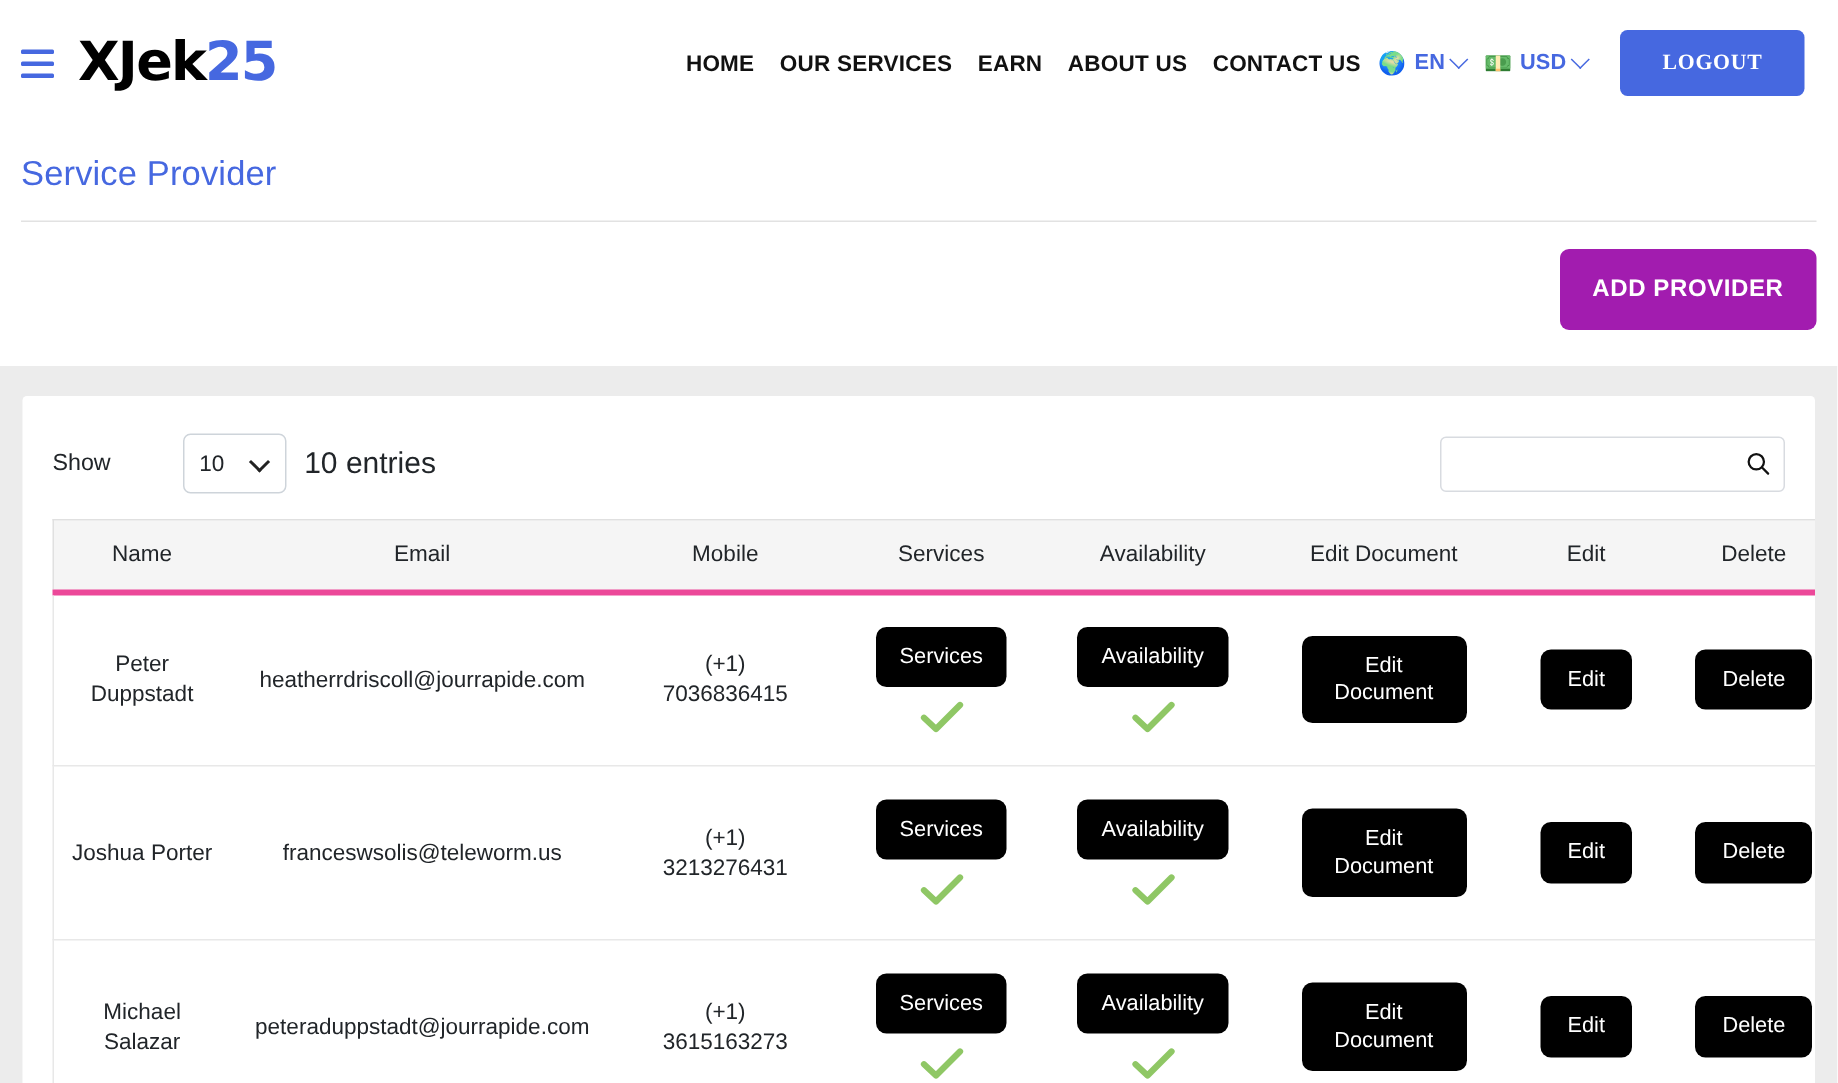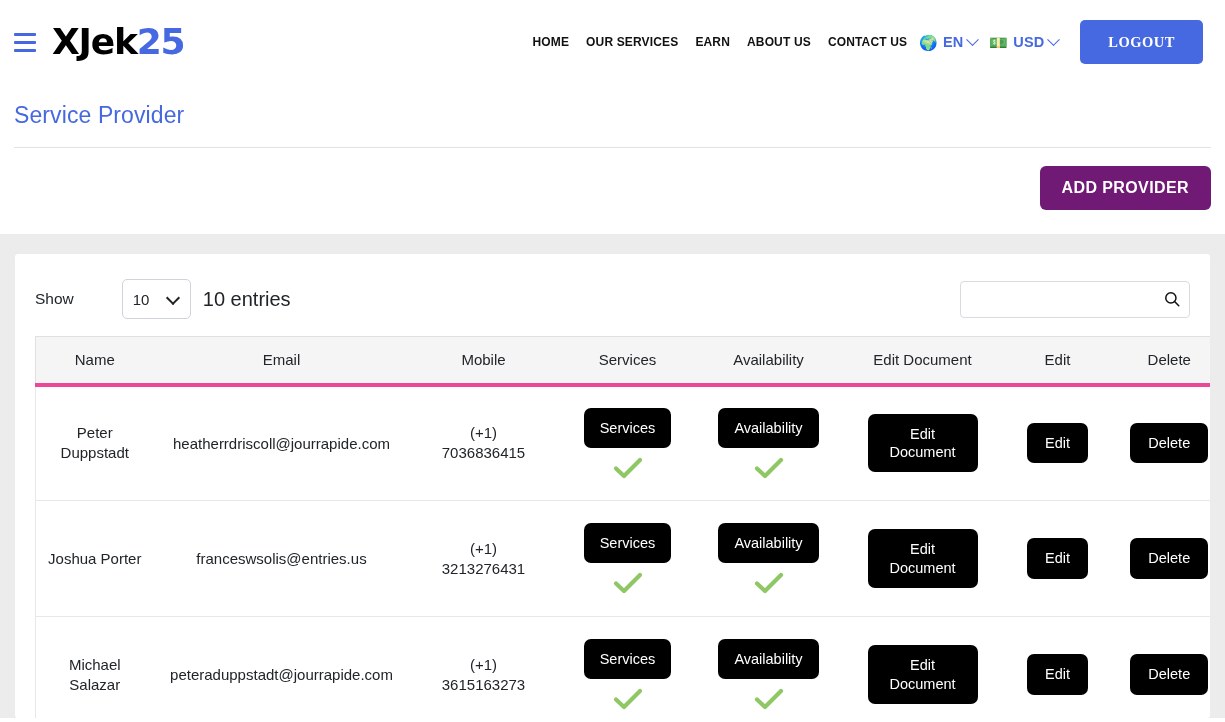--- a/index.html
+++ b/index.html
@@ -60,21 +60,21 @@
   .brand .b-blue { color: #4668e0; }
 
   .nav-right {
     margin-left: auto;
     display: flex;
     align-items: center;
     white-space: nowrap;
   }
 
   .nav-link {
-    font-size: 12px;
+    font-size: 15px;
     font-weight: 700;
     color: #111111;
     text-decoration: none;
     letter-spacing: 0.15px;
     padding: 6px 0;
     margin-right: 17px;
     cursor: pointer;
   }
   .nav-link:last-of-type { margin-right: 0; }
 
@@ -129,25 +129,25 @@
     border-bottom: 1px solid #e2e2e2;
   }
 
   .action-bar {
     background: #fff;
     padding: 18px 14px 24px 14px;
     display: flex;
     justify-content: flex-end;
   }
   .add-provider-btn {
-    background: #701a75;
+    background: #a21caf;
     color: #ffffff;
     border: none;
     border-radius: 6px;
-    height: 44px;
+    height: 54px;
     padding: 0 22px;
     font-family: "Liberation Sans", sans-serif;
     font-size: 16px;
     font-weight: 700;
     letter-spacing: 0.4px;
     cursor: pointer;
   }
 
   
   .grey-area {
@@ -437,21 +437,21 @@
               </div>
             </td>
             <td>
               <div class="cell-stack">
                 <button class="tbl-btn sm">Delete</button>
               </div>
             </td>
           </tr>
           <tr>
             <td class="name-cell">Joshua Porter</td>
-            <td>franceswsolis@entries.us</td>
+            <td>franceswsolis@teleworm.us</td>
             <td class="mobile-cell">(+1)<br>3213276431</td>
             <td>
               <div class="cell-stack">
                 <button class="tbl-btn">Services</button>
                 <svg class="check" viewBox="0 0 30 22" fill="none">
                   <path d="M3 11.5 L11 19 L27 3" stroke="#8fc765" stroke-width="4.2" stroke-linecap="round" stroke-linejoin="round"></path>
                 </svg>
               </div>
             </td>
             <td>

